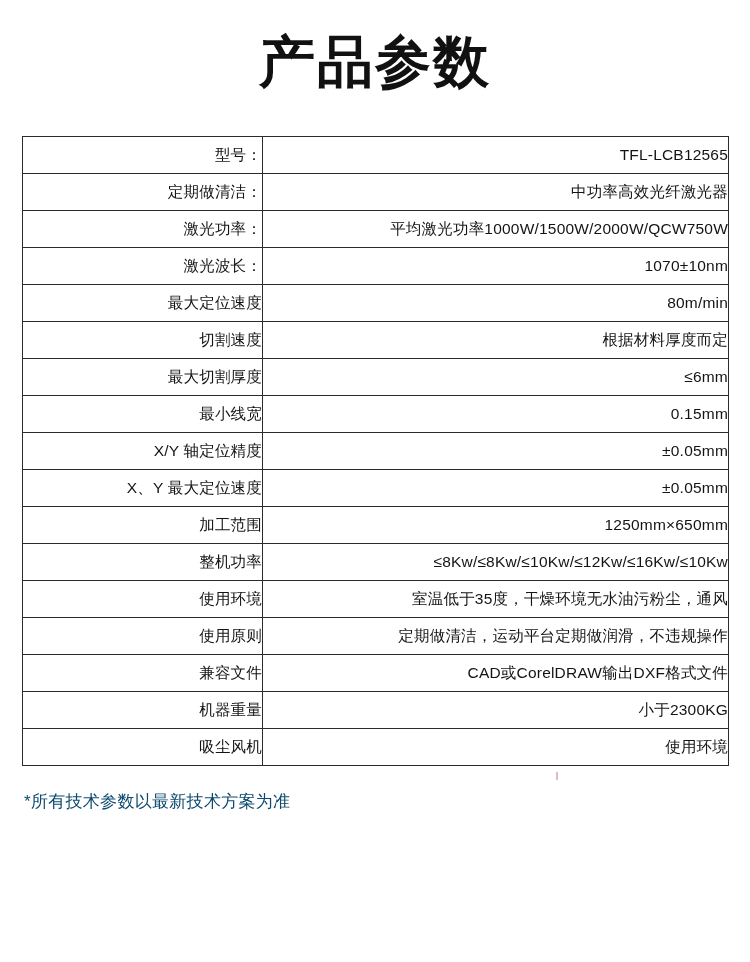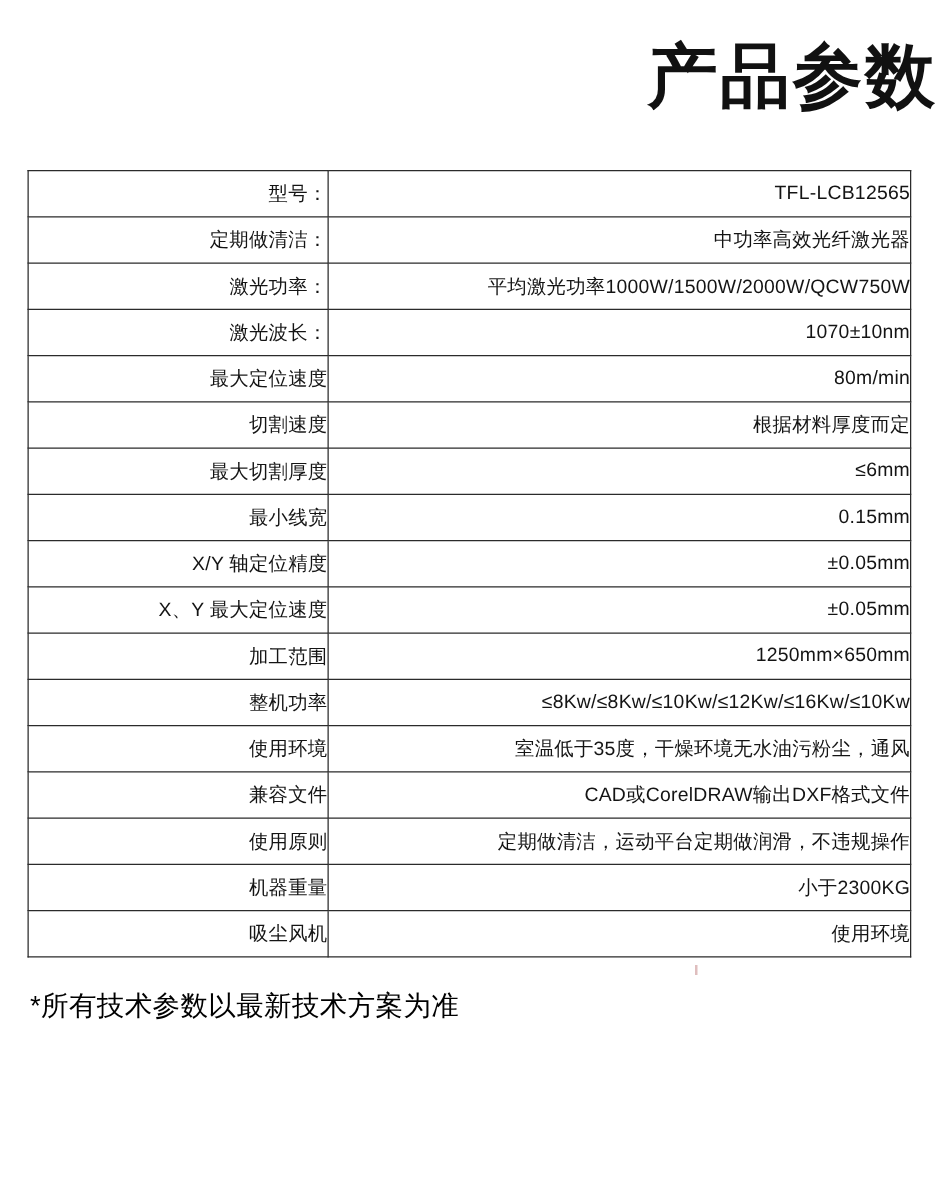--- a/index.html
+++ b/index.html
@@ -16,21 +16,21 @@
     position: relative;
     overflow: hidden;
   }
   .page {
     width: 750px;
     height: 962px;
     position: relative;
     background: #ffffff;
   }
   .page-title {
-    text-align: right;
+    text-align: center;
     font-size: 56px;
     font-weight: bold;
     letter-spacing: 2px;
     color: #111111;
     margin: 0;
     padding-top: 30px;
     line-height: 1.15;
     font-family: "DejaVu Sans", "Liberation Sans", sans-serif;
   }
   .spec-table-wrap {
@@ -55,22 +55,22 @@
   td.label-cell {
     width: 240px;
     padding-left: 30px;
   }
   td.value-cell {
     width: 466px;
     padding-left: 25px;
   }
   .footnote {
     margin: 24px 0 0 24px;
-    font-size: 22px;
-    color: #000000;
+    font-size: 17px;
+    color: #0c4a6e;
     letter-spacing: 0.3px;
   }
   .cursor-dot {
     position: absolute;
     left: 556px;
     top: 772px;
     width: 2px;
     height: 8px;
     background: #d9b3b3;
     opacity: 0.85;
@@ -132,26 +132,26 @@
         </tr>
         <tr>
           <td class="label-cell">整机功率</td>
           <td class="value-cell">≤8Kw/≤8Kw/≤10Kw/≤12Kw/≤16Kw/≤10Kw</td>
         </tr>
         <tr>
           <td class="label-cell">使用环境</td>
           <td class="value-cell">室温低于35度，干燥环境无水油污粉尘，通风</td>
         </tr>
         <tr>
+          <td class="label-cell">使用原则</td>
+          <td class="value-cell">定期做清洁，运动平台定期做润滑，不违规操作</td>
+        </tr>
+        <tr>
           <td class="label-cell">兼容文件</td>
           <td class="value-cell">CAD或CorelDRAW输出DXF格式文件</td>
-        </tr>
-        <tr>
-          <td class="label-cell">使用原则</td>
-          <td class="value-cell">定期做清洁，运动平台定期做润滑，不违规操作</td>
         </tr>
         <tr>
           <td class="label-cell">机器重量</td>
           <td class="value-cell">小于2300KG</td>
         </tr>
         <tr>
           <td class="label-cell">吸尘风机</td>
           <td class="value-cell">使用环境</td>
         </tr>
       </tbody>

